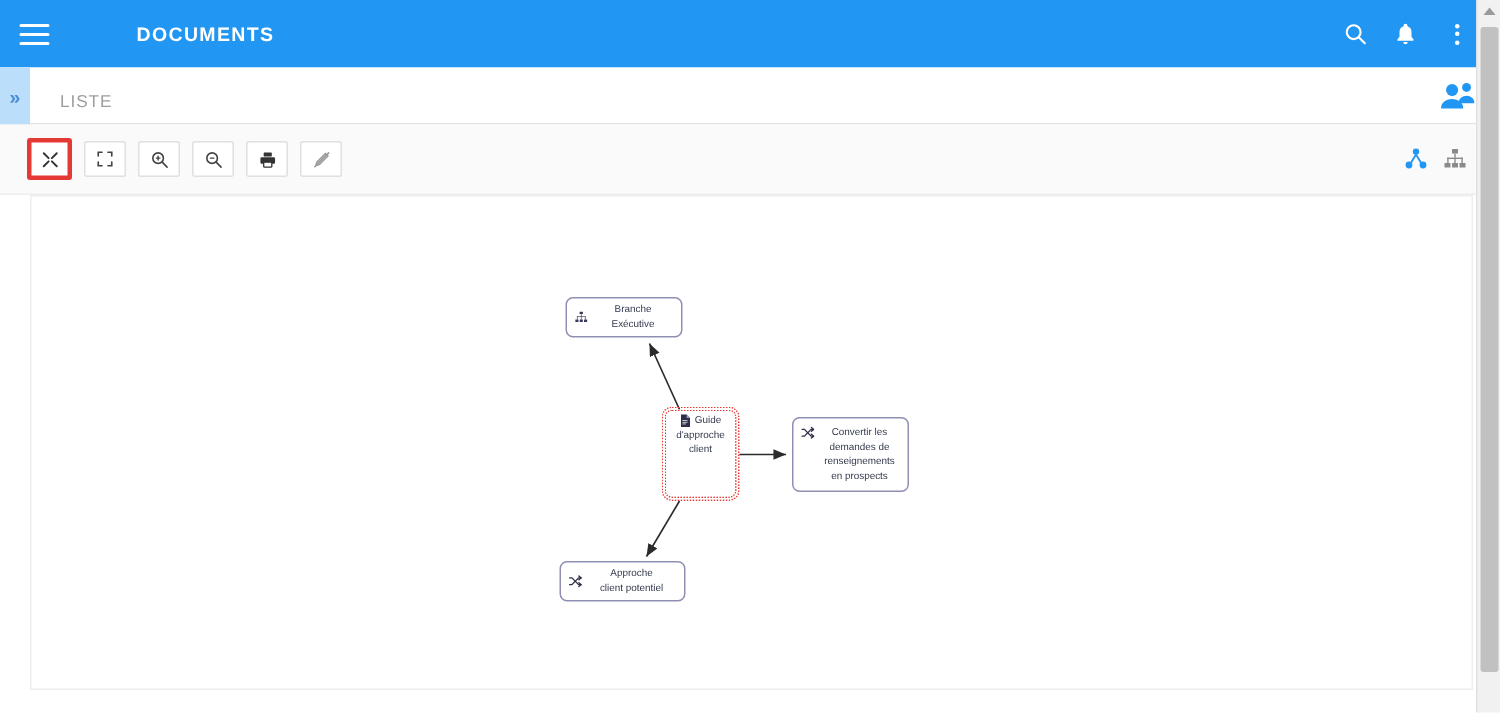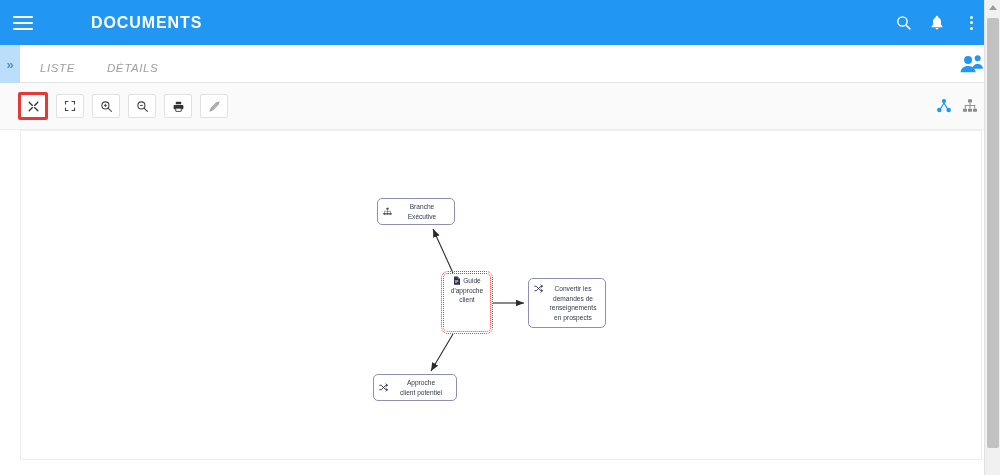--- a/index.html
+++ b/index.html
@@ -20,21 +20,21 @@
   }
   .hamburger {
     width: 20px; height: 14px;
     margin-left: 13px; margin-right: 18px;
     display: flex; flex-direction: column; justify-content: space-between;
     cursor: pointer;
   }
   .hamburger i { display: block; height: 2px; background: #fff; border-radius: 1px; }
   .app-title {
     color: #ffffff;
-    font-size: 16px;
+    font-size: 13px;
     font-weight: bold;
     letter-spacing: 0.9px;
     padding-left: 40px;
   }
   .appbar-right {
     margin-left: auto;
     display: flex; align-items: center;
     padding-right: 12px;
   }
   .appbar-icon {
@@ -65,21 +65,20 @@
   .tabs { display: flex; align-items: stretch; margin-left: 4px; }
   .tab {
     padding: 16px 16px;
     display: flex; align-items: center;
     font-size: 11.5px;
     letter-spacing: 0.6px;
     color: #9e9e9e;
     cursor: pointer;
     position: relative;
     height: 46px;
-    font-style: italic;
   }
   .tab.active { color: #4a4a4a; font-weight: normal; }
   .tab.active::after {
     content: ""; position: absolute;
     left: 0; right: 0; bottom: 0; height: 2px;
     background: #90b4d6;
   }
   .tabbar-right { margin-left: auto; display:flex; align-items:center; padding-right: 14px; }
 
   
@@ -203,21 +202,20 @@
           <i></i>
         </div>
     </div>
   </div>
 </div>
 
 <div class="tabbar">
   <div class="expander">»</div>
   <div class="tabs">
     <div class="tab">LISTE</div>
-    <div class="tab">DÉTAILS</div>
   </div>
   <div class="tabbar-right">
     <div style="display:flex;align-items:center;">
       <svg width="28" height="22" viewBox="0 0 32 24" fill="#2196f3">
         <circle cx="22.5" cy="5.5" r="3.4"></circle>
         <path d="M16.5 17.5c0-3.4 2.8-5.6 6-5.6s6 2.2 6 5.6z"></path>
         <circle cx="11.5" cy="7.5" r="4.6"></circle>
         <path d="M3 21.5c0-4.3 3.8-7.2 8.5-7.2s8.5 2.9 8.5 7.2z"></path>
       </svg>
     </div>

